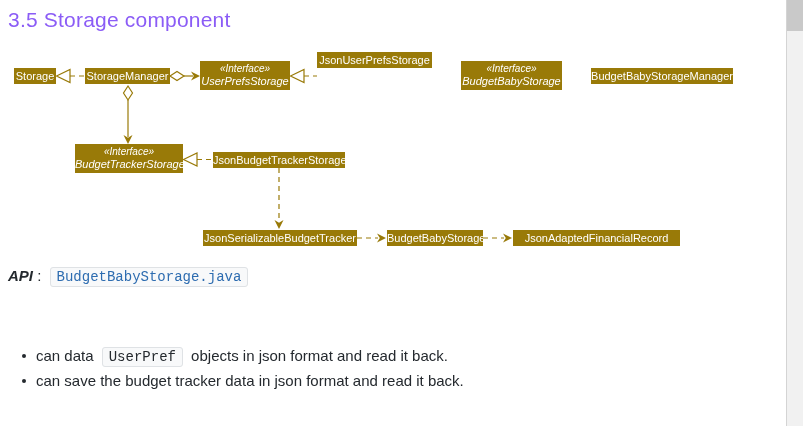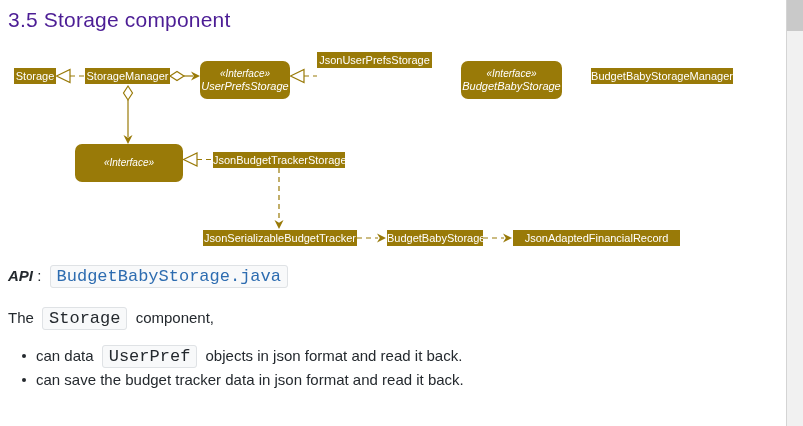--- a/index.html
+++ b/index.html
@@ -2,46 +2,46 @@
 <html><head>
 <meta charset="utf-8">
 <style>
   * { margin:0; padding:0; box-sizing:border-box; }
   html,body { width:803px; height:426px; }
   body { font-family:"Liberation Sans", sans-serif; background:#ffffff; overflow:hidden; }
   .page { position:relative; width:803px; height:426px; background:#ffffff; }
 
   .title {
     position:absolute; left:8px; top:8px;
-    font-size:21px; font-weight:500; color:#4c1d95; letter-spacing:0.2px;
+    font-size:21px; font-weight:500; color:#8b5cf6; letter-spacing:0.2px;
   }
 
   .diagram { position:absolute; left:0; top:0; width:786px; height:426px; }
   svg.edges { position:absolute; left:0; top:0; pointer-events:none; }
   .hollow { fill:#ffffff; stroke:#997a08; stroke-width:1.2; }
   .sline  { stroke:#997a08; stroke-width:1.2; fill:none; }
   .dline  { stroke:#997a08; stroke-width:1.2; fill:none; stroke-dasharray:5 4; }
   .head   { fill:#997a08; stroke:none; }
 
   .node {
     position:absolute; background:#997a08; color:#ffffff;
     font-size:11px; line-height:16px; height:16px;
     text-align:center; white-space:nowrap; overflow:hidden;
   }
   .node.iface {
-    height:38px; line-height:normal; font-style:italic;
-    display:flex; flex-direction:column; justify-content:center;border-radius:7px;
+    height:29px; line-height:normal; font-style:italic;
+    display:flex; flex-direction:column; justify-content:center;
   }
   .node.iface .st { font-size:10px; line-height:12px; }
   .node.iface .nm { font-size:11px; line-height:13px; }
 
   .textblock { position:absolute; color:#24292e; font-size:15px; }
   .codebox {
     font-family:"Liberation Mono","DejaVu Sans Mono",monospace;
-    font-size:17px; background:#f8f9fa; border:1px solid #dfe2e5;
+    font-size:14px; background:#f8f9fa; border:1px solid #dfe2e5;
     border-radius:3px; padding:1px 6px; margin:0 4px; color:#24292e;
     white-space:nowrap;
   }
   .codebox.link { color:#2d6cb0; text-decoration:none; cursor:pointer; }
   .api-label { font-weight:bold;font-style:italic; }
 
   ul.points { position:absolute; left:8px; top:344px; list-style:none; }
   ul.points li { position:relative; padding-left:28px; line-height:23px; font-size:15px; color:#24292e; }
   ul.points li::before {
     content:""; position:absolute; left:14px; top:10px;
@@ -113,38 +113,34 @@
       <span class="nm">UserPrefsStorage</span>
     </div>
     <div class="node" style="left:317px;top:52px;width:115px"><span>JsonUserPrefsStorage</span></div>
     <div class="node iface" style="left:461px;top:61px;width:101px">
       <span class="st">«Interface»</span>
       <span class="nm">BudgetBabyStorage</span>
     </div>
     <div class="node" style="left:591px;top:68px;width:142px"><span>BudgetBabyStorageManager</span></div>
     <div class="node iface" style="left:75px;top:144px;width:108px">
       <span class="st">«Interface»</span>
+      <span class="nm">BudgetTrackerStorage</span>
     </div>
     <div class="node" style="left:213px;top:152px;width:132px"><span>JsonBudgetTrackerStorage</span></div>
     <div class="node" style="left:203px;top:230px;width:154px"><span>JsonSerializableBudgetTracker</span></div>
     <div class="node" style="left:387px;top:230px;width:96px"><span>BudgetBabyStorage</span></div>
     <div class="node" style="left:513px;top:230px;width:167px"><span>JsonAdaptedFinancialRecord</span></div>
   </div>
 
   <p class="textblock" style="left:8px;top:267px">
     <span class="api-label">API</span>
     <span>:</span>
     <a class="codebox link">BudgetBabyStorage.java</a>
   </p>
 
-  <p class="textblock" style="left:8px;top:309px">
-    <span>The</span>
-    <span class="codebox">Storage</span>
-    <span>component,</span>
-  </p>
 
   <ul class="points">
     <li>
       <span>can data</span>
       <span class="codebox">UserPref</span>
       <span>objects in json format and read it back.</span>
     </li>
     <li>
       <span>can save the budget tracker data in json format and read it back.</span>
     </li>

